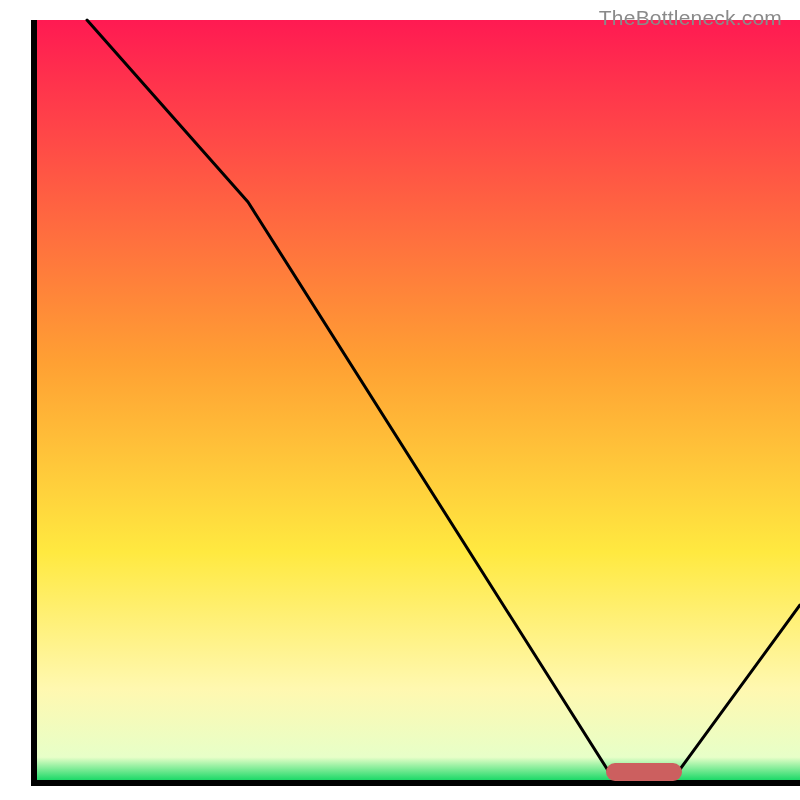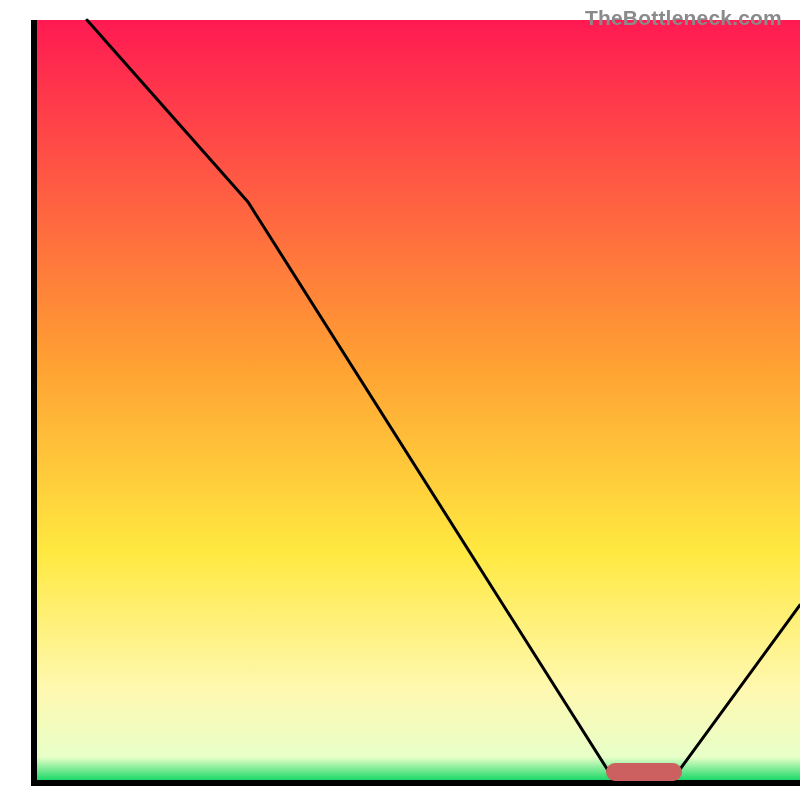--- a/index.html
+++ b/index.html
@@ -2,21 +2,21 @@
 <html><head>
 <meta charset="utf-8">
 <style>
 html,body{margin:0;padding:0;width:800px;height:800px;overflow:hidden;background:#fff;font-family:Arial,Helvetica,sans-serif}
 .wrap{position:relative;width:800px;height:800px}
 
 svg{position:absolute;top:0;left:0;width:800px;height:800px;display:block}
 .axis{stroke:#000;stroke-width:6;fill:none}
 .curve{stroke:#000;stroke-width:3;fill:none;stroke-linejoin:round;stroke-linecap:round}
 .marker{fill:#cc5f5f}
-.watermark{position:absolute;top:6px;right:18px;font-size:21px;font-weight:700;color:#8a8a8a;letter-spacing:.2px}
+.watermark{position:absolute;top:6px;right:18px;font-size:21px;font-weight:400;color:#8a8a8a;letter-spacing:.2px}
 </style>
 </head>
 <body>
 
 <div class="wrap">
   <svg viewBox="0 0 800 800">
     <defs>
       <linearGradient id="bg" x1="0" y1="0" x2="0" y2="1">
         <stop offset="0%" stop-color="#ff1a52"></stop>
         <stop offset="45%" stop-color="#ffa033"></stop>

